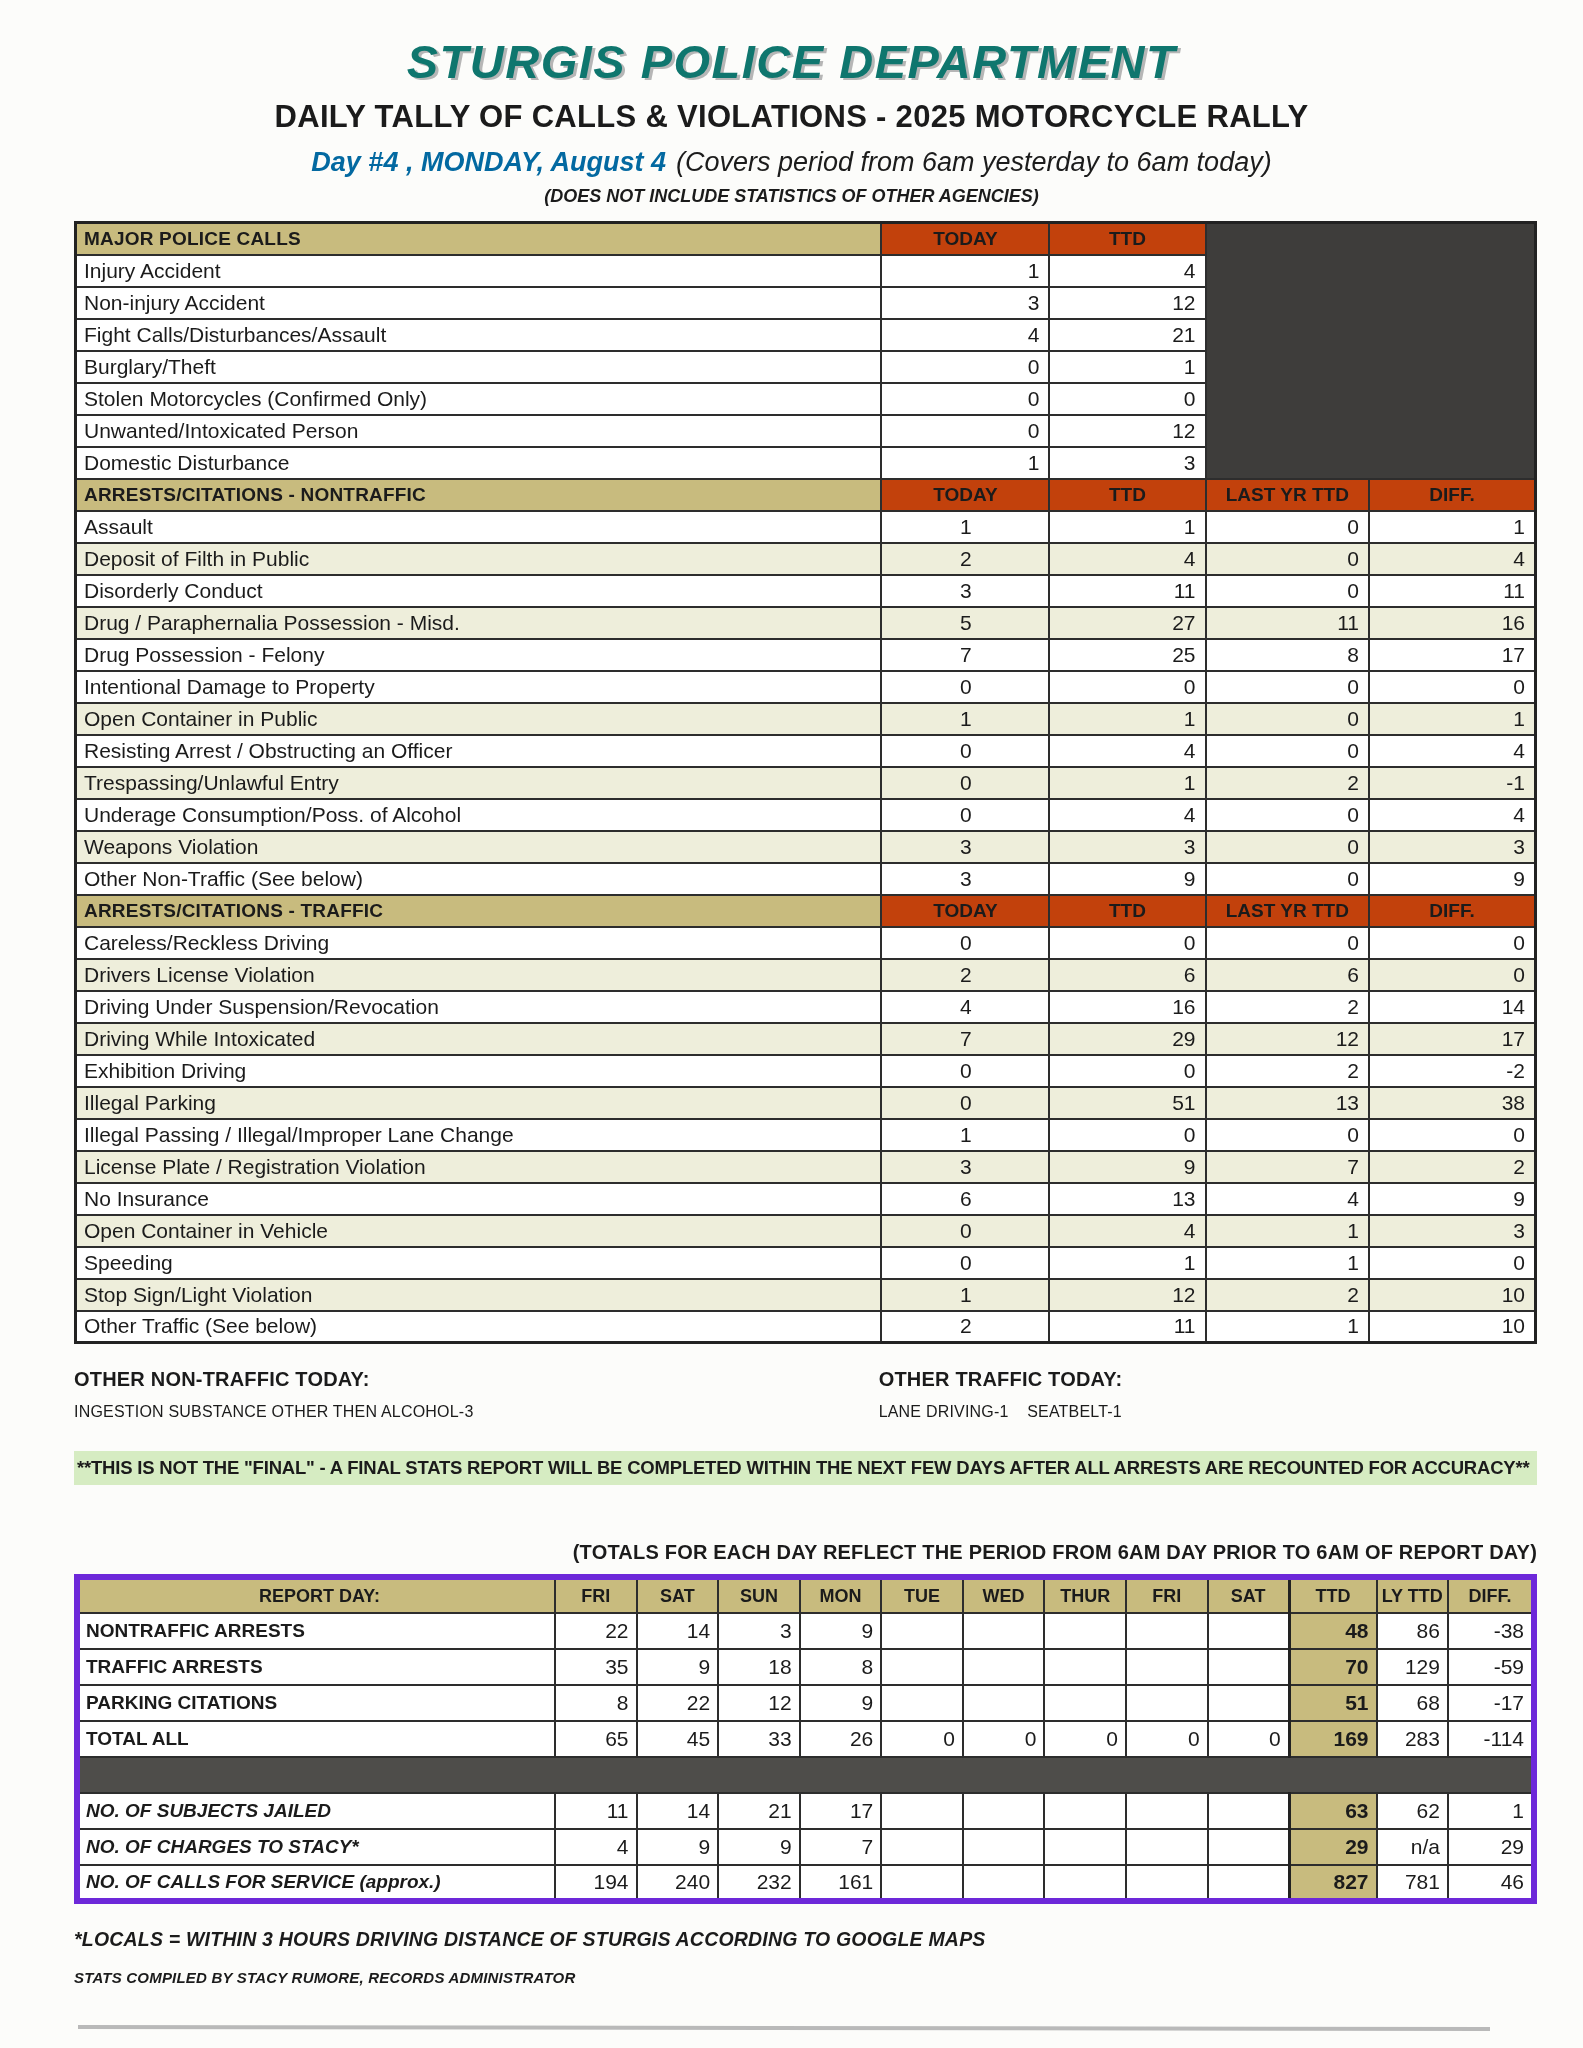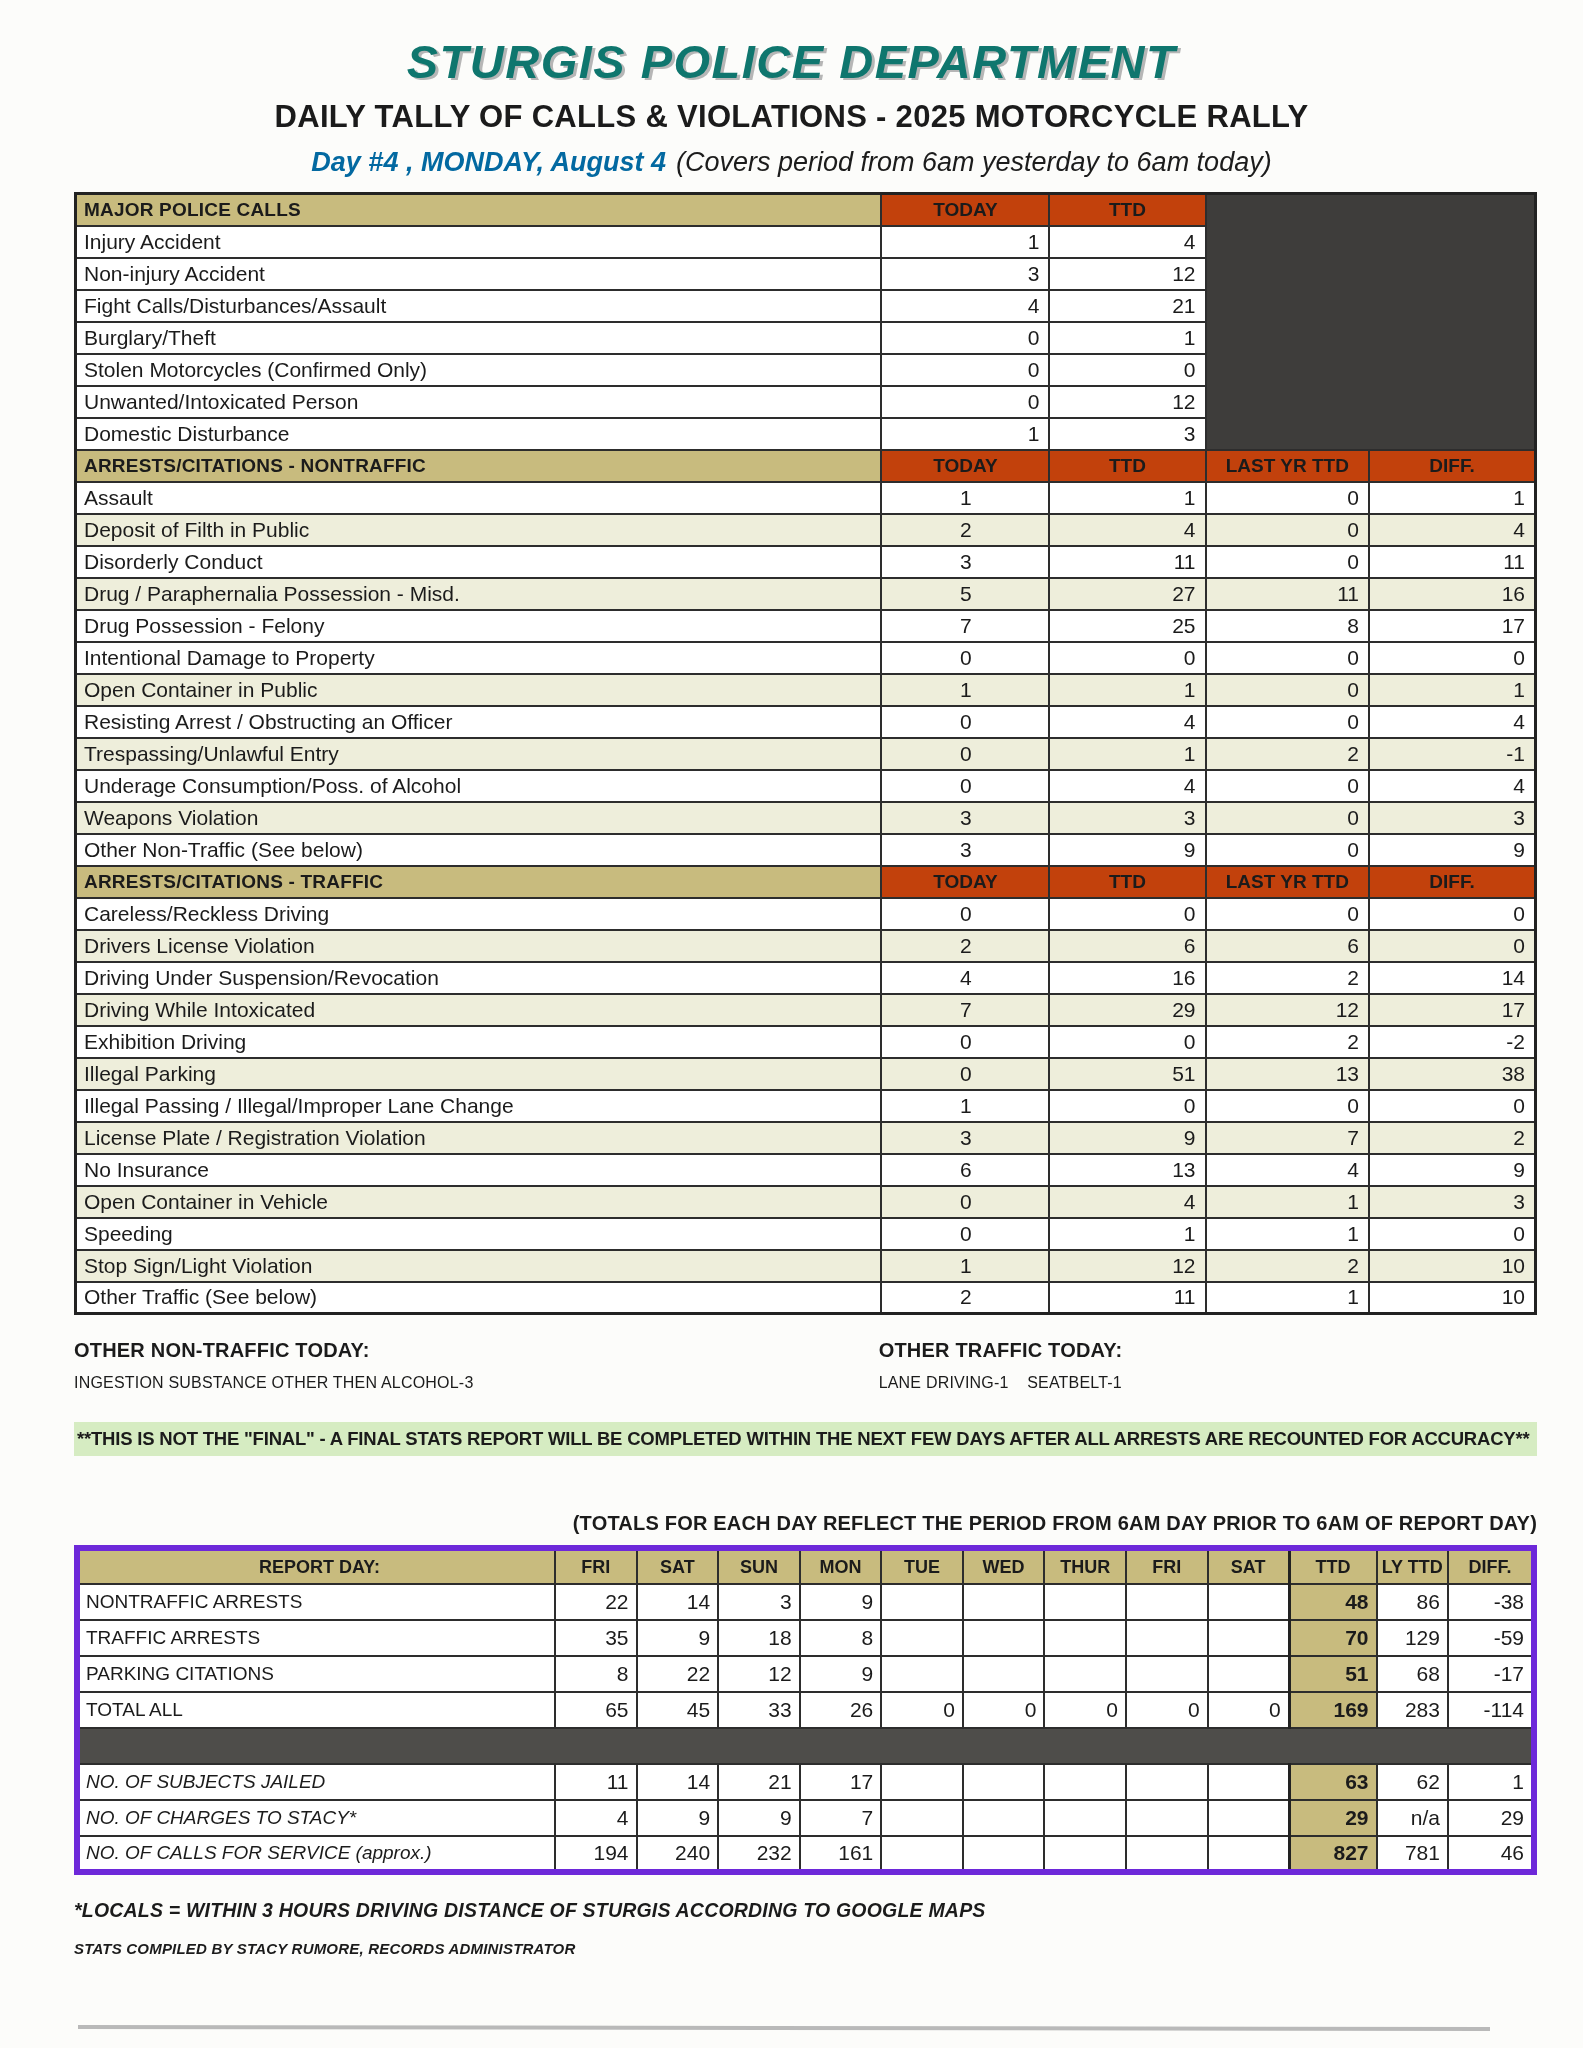--- a/index.html
+++ b/index.html
@@ -67,41 +67,42 @@
   
   table.totals{
     width:100%;border-collapse:collapse;table-layout:fixed;
     border:6px solid #6d28d9;
   }
   table.totals th, table.totals td{border:2px solid #2d2d2d;overflow:hidden;white-space:nowrap;}
   table.totals tr{height:36px;}
   tr.tot-header-row{height:30px;}
   table.totals th{background:#c8bb7e;font-size:18px;text-align:center;}
   th.tot-label-head{text-align:left;padding-left:6px;}
-  td.tot-label{font-size:19px;font-weight:normal;padding-left:6px;background:#fff;}
+  td.tot-label{font-size:19px;font-weight:bold;padding-left:6px;background:#fff;}
   tr.it td.tot-label{font-style:italic;}
   td.tot-val{font-size:21px;text-align:right;padding-right:7px;background:#fff;}
   .col-ttd{border-left:3px solid #222 !important;}
   td.tot-val.col-ttd{background:#c8bb7e;font-weight:bold;}
   td.sep-cell{background:#4e4d4a;height:30px;border-left:3px solid #222;border-right:3px solid #222;}
 
   .locals-note{margin-top:24px;font-size:19.5px;font-weight:bold;font-style:italic;letter-spacing:.2px;}
   .compiled-note{margin-top:18px;font-size:15px;font-weight:bold;font-style:italic;letter-spacing:.2px;}
   .scan-line{position:absolute;left:78px;top:2026px;width:1412px;height:4px;background:#b9b9b9;transform:rotate(.08deg);}
 </style>
 </head>
 <body>
 
 <div class="doc">
 
   <div class="report-title">STURGIS POLICE DEPARTMENT</div>
   <div class="report-subtitle">DAILY TALLY OF CALLS &amp; VIOLATIONS - 2025 MOTORCYCLE RALLY</div>
   <div class="day-line">
     <span class="red">Day #4 , MONDAY, August 4</span><span class="period">(Covers period from 6am yesterday to 6am today)</span>
   </div>
+  <div class="disclaimer">(DOES NOT INCLUDE STATISTICS OF OTHER AGENCIES)</div>
 
   <div class="content">
 
     <table class="main">
       <colgroup>
         <col style="width:55.2%">
           <col style="width:11.5%">
           <col style="width:10.7%">
           <col style="width:11.2%">
           <col style="width:11.4%">

